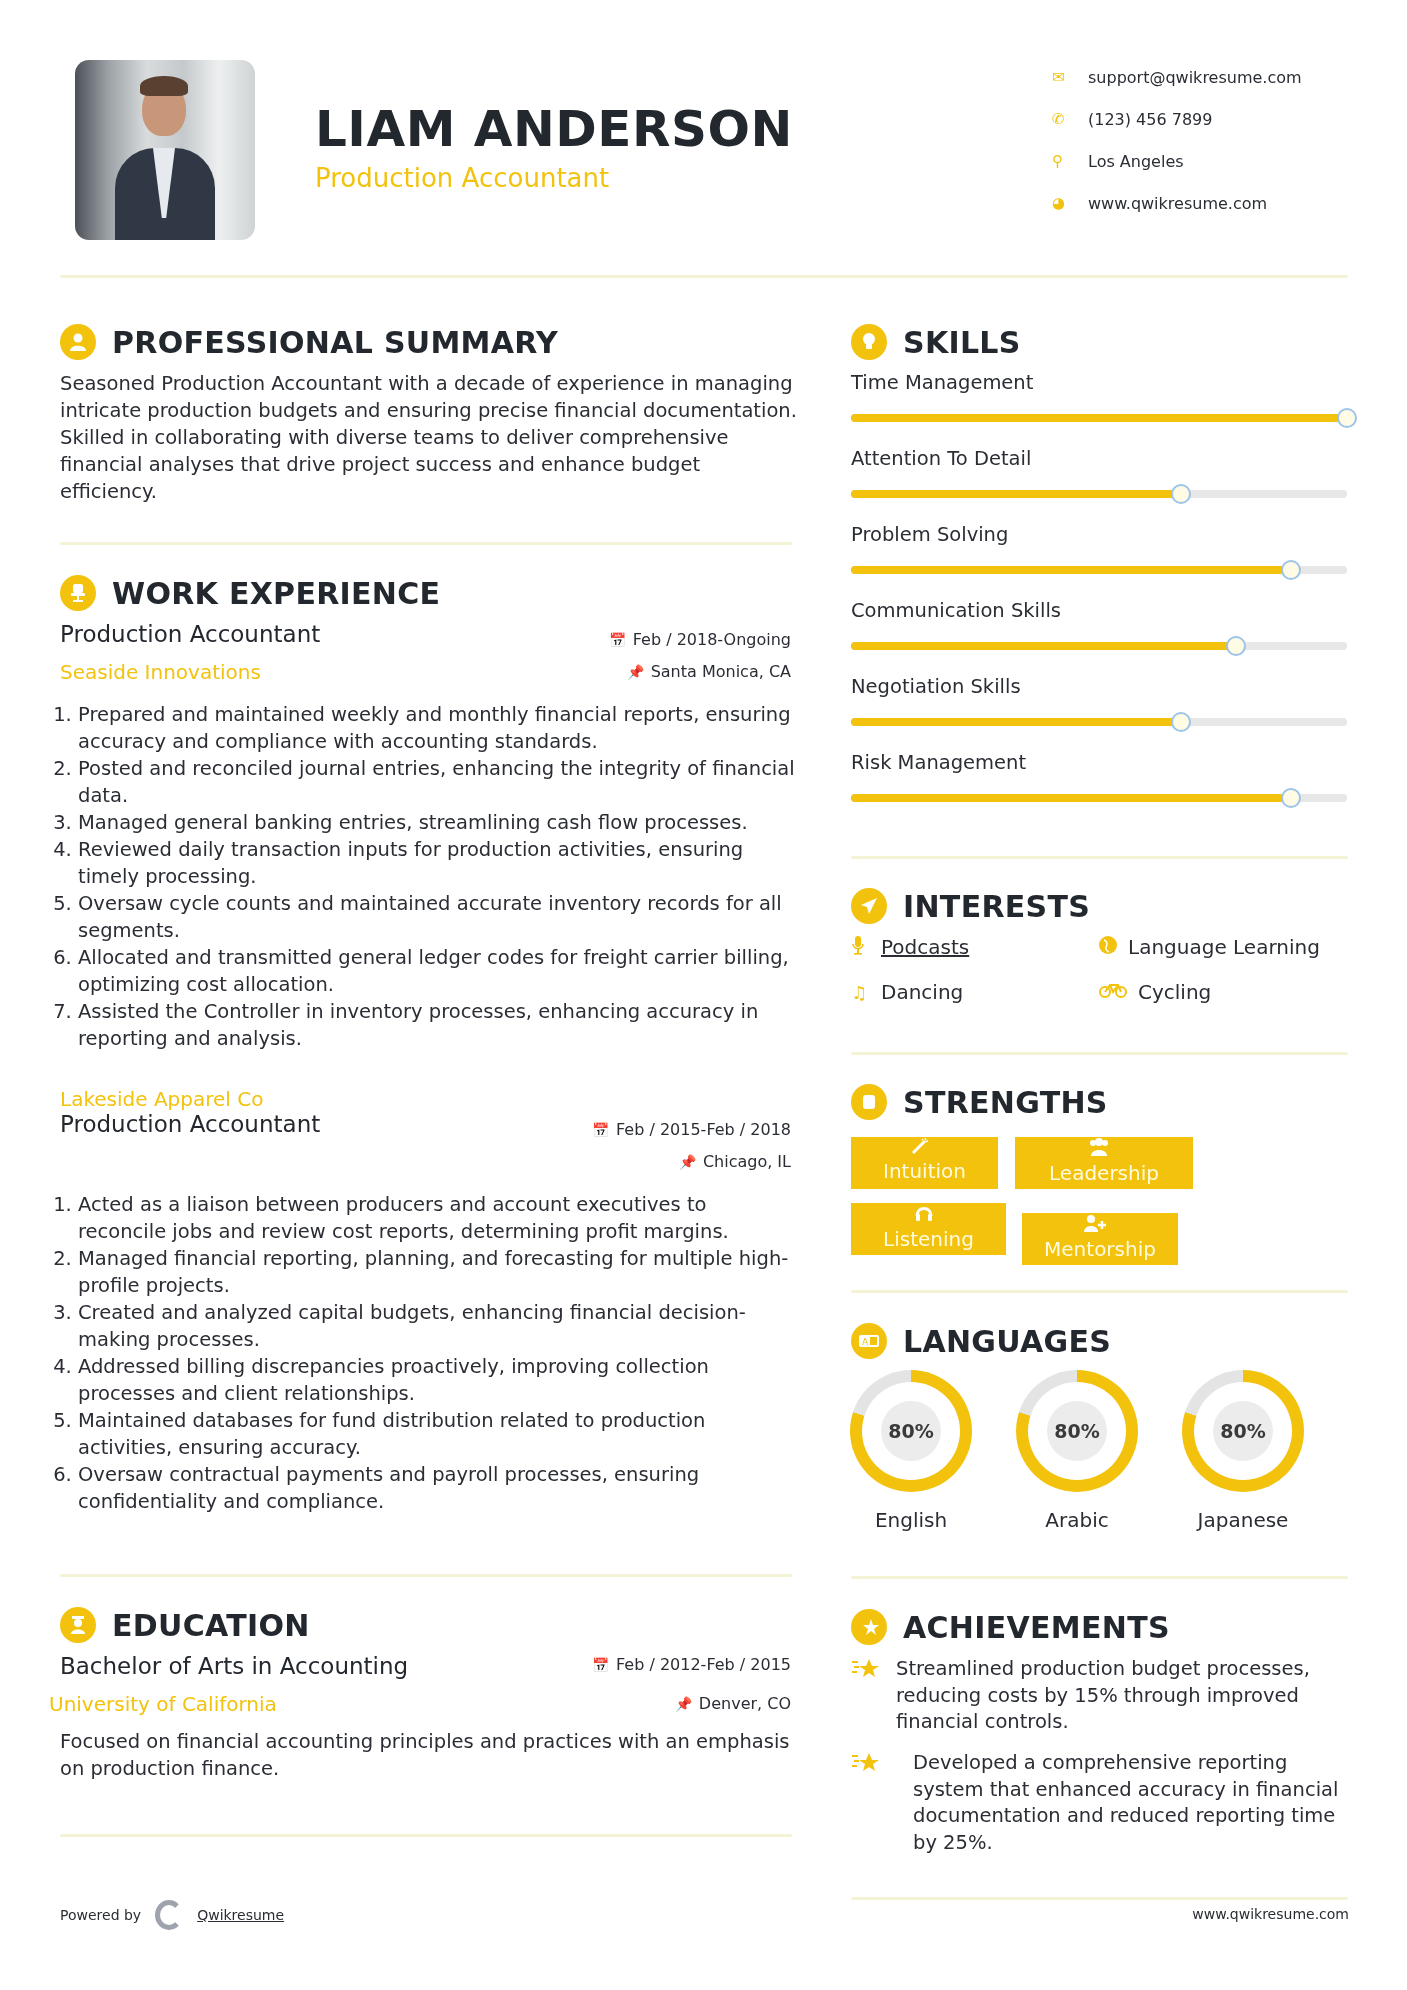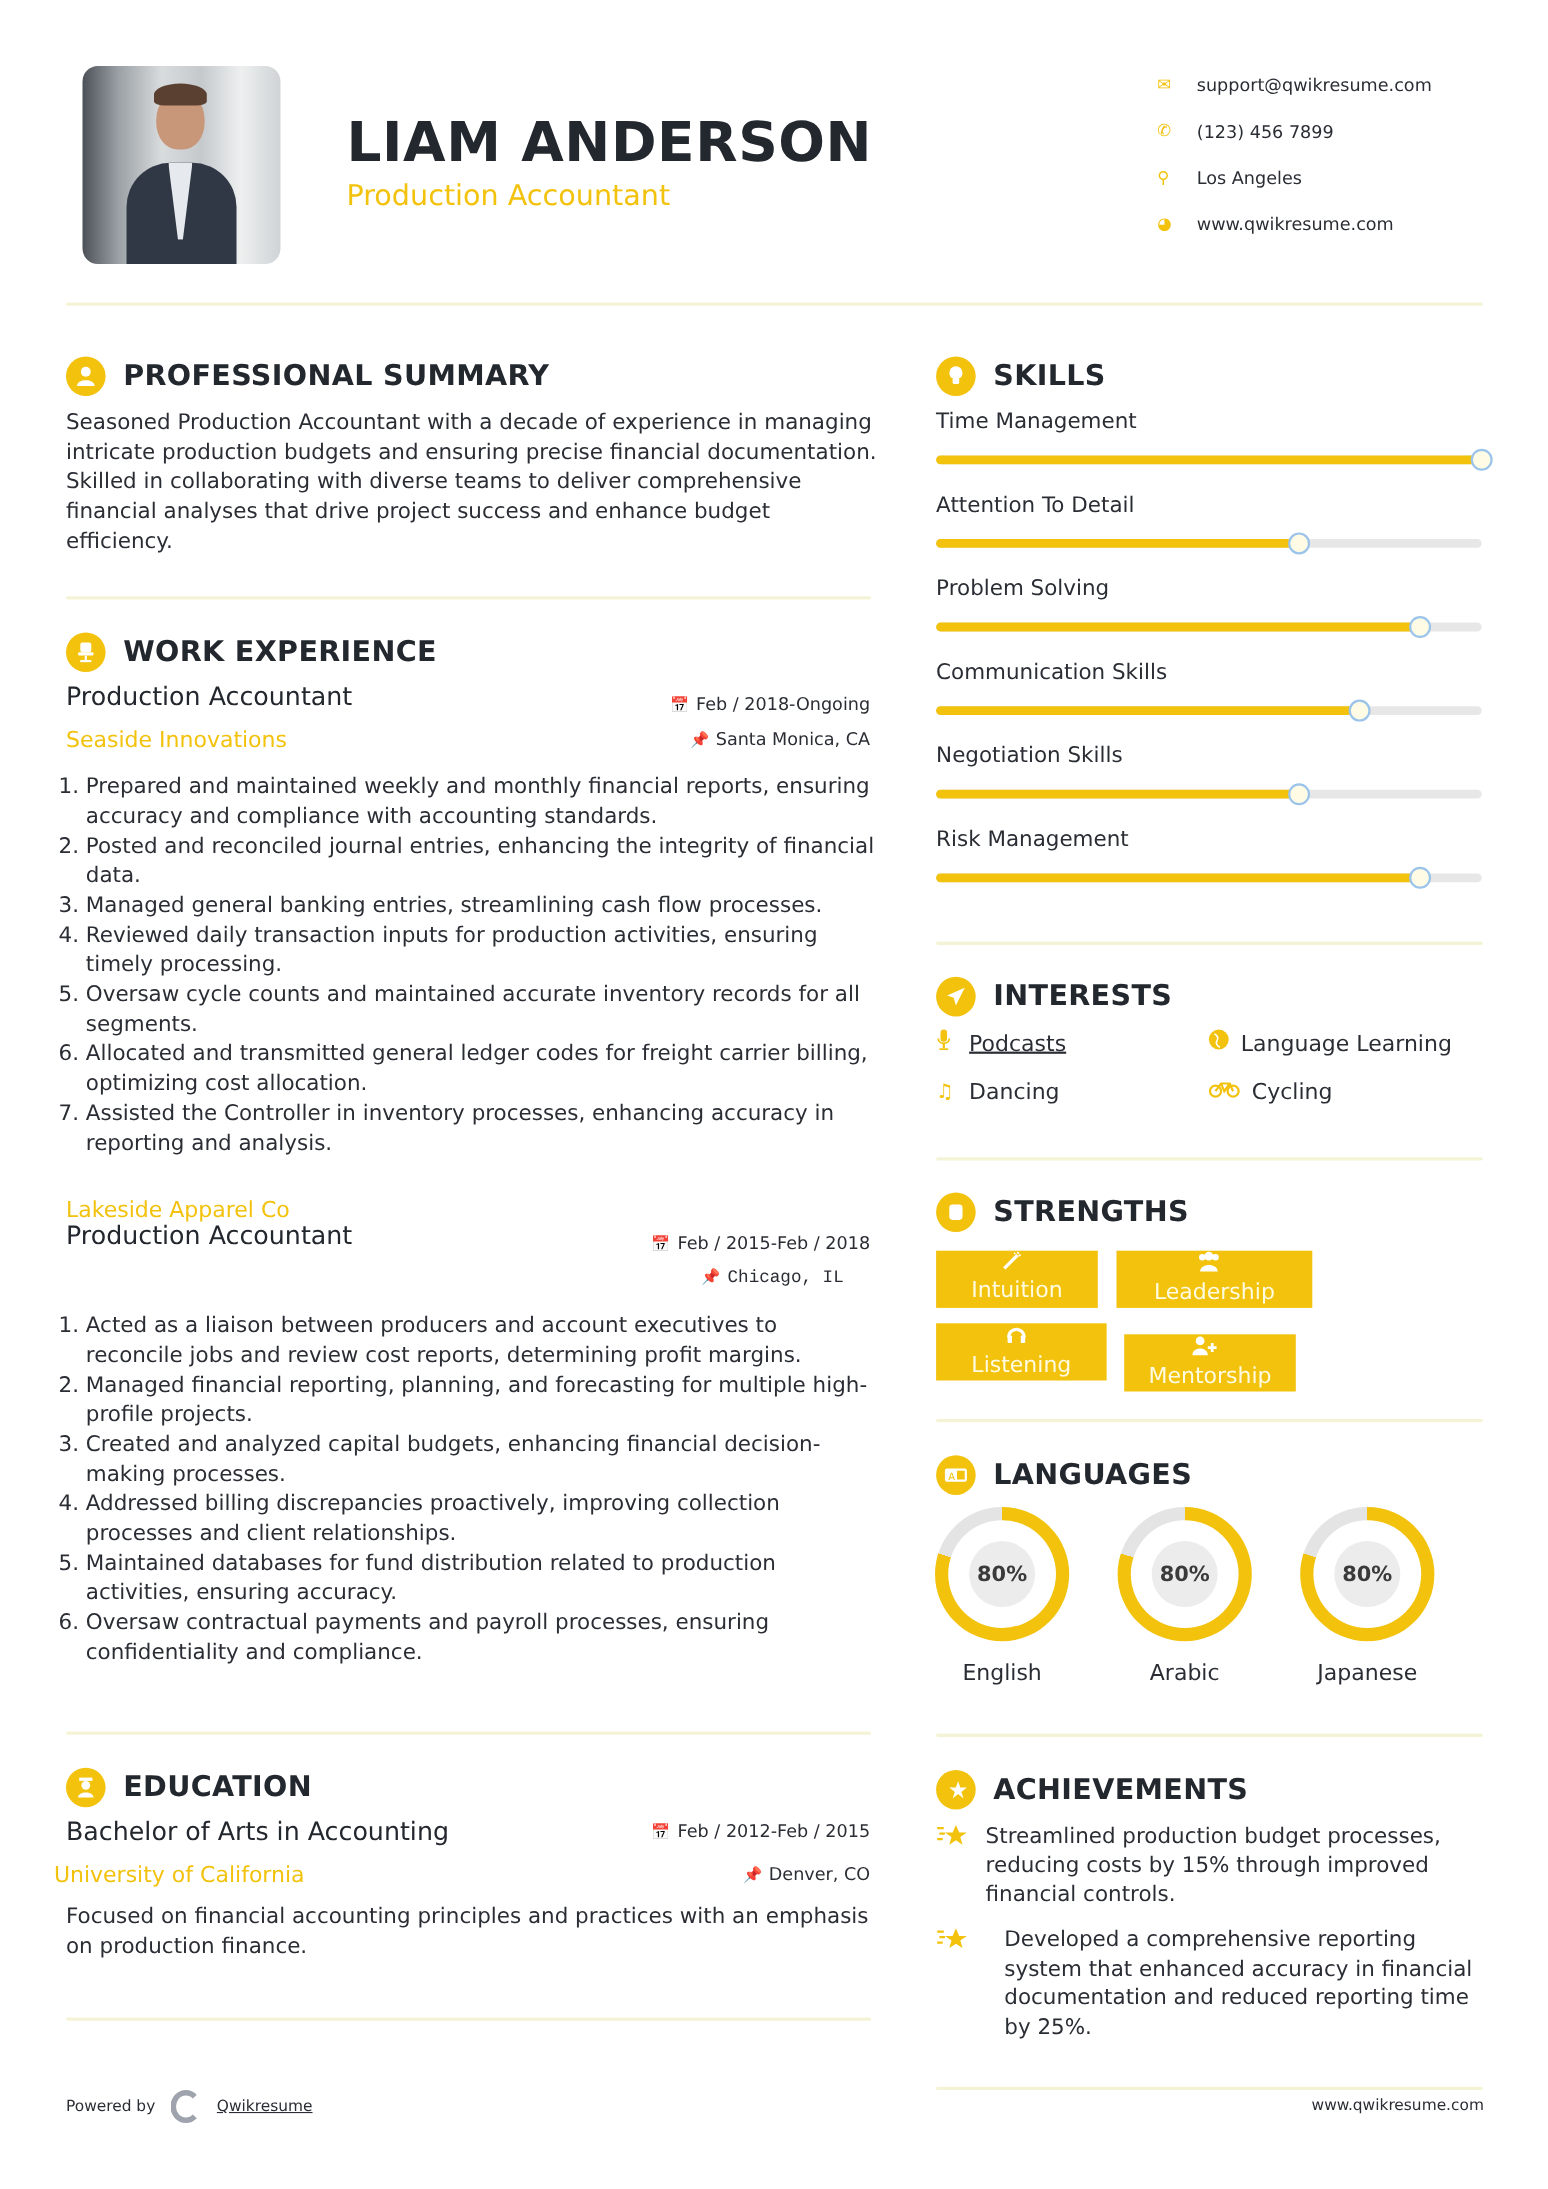--- a/index.html
+++ b/index.html
@@ -20,21 +20,21 @@
 
   .contacts { position: absolute; left: 1048px; top: 56px; }
   .contact { display: flex; align-items: center; height: 42px; font-size: 16px; color: #2a2d34; }
   .contact .ci { width: 40px; color: #f2c20d; font-size: 15px; text-align: left; padding-left: 4px; }
 
   .hr { position: absolute; height: 3px; background: #f5f3d6; border-radius: 2px; }
 
   
   .sec-head { position: absolute; display: flex; align-items: center; }
   .sec-icon { width: 36px; height: 36px; border-radius: 50%; background: #f2c20d; color: #fff; display: flex; align-items: center; justify-content: center; font-size: 18px; margin-right: 16px; }
-  .sec-title { font-size: 26px; font-weight: bold; color: #23272e; letter-spacing: 0.3px; }
+  .sec-title { font-size: 30px; font-weight: bold; color: #23272e; letter-spacing: 0.3px; }
 
   .para { position: absolute; font-size: 19.5px; line-height: 27px; color: #2a2d34; }
 
   .job-title { position: absolute; font-size: 23px; color: #23272e; }
   .company { position: absolute; font-size: 20px; color: #f2c20d; }
   .meta { position: absolute; font-size: 16px; color: #2a2d34; text-align: right; white-space: nowrap; }
   .meta .mi { color: #555; margin-right: 6px; font-size: 14px; }
 
   ol.bul { position: absolute; font-size: 19.5px; line-height: 27px; color: #2a2d34; padding-left: 18px; }
   ol.bul li { padding-left: 0; }
@@ -149,21 +149,21 @@
     <li>Oversaw cycle counts and maintained accurate inventory records for all segments.</li>
     <li>Allocated and transmitted general ledger codes for freight carrier billing, optimizing cost allocation.</li>
     <li>Assisted the Controller in inventory processes, enhancing accuracy in reporting and analysis.</li>
   </ol>
 
   <div class="job-title" style="left:60px; top:1111px;">Production Accountant</div>
   <div class="meta" style="right:616px; top:1120px;">
     <span class="mi">📅</span><span>Feb / 2015-Feb / 2018</span>
   </div>
   <div class="company" style="left:60px; top:1087px;">Lakeside Apparel Co</div>
-  <div class="meta" style="right:640px; top:1152px;font-family:Liberation Mono, monospace;">
+  <div class="meta" style="right:616px; top:1152px;">
     <span class="mi">📌</span><span>Chicago, IL</span>
   </div>
   <ol class="bul" style="left:60px; top:1191px; width:740px;">
     <li>Acted as a liaison between producers and account executives to reconcile jobs and review cost reports, determining profit margins.</li>
     <li>Managed financial reporting, planning, and forecasting for multiple high-profile projects.</li>
     <li>Created and analyzed capital budgets, enhancing financial decision-making processes.</li>
     <li>Addressed billing discrepancies proactively, improving collection processes and client relationships.</li>
     <li>Maintained databases for fund distribution related to production activities, ensuring accuracy.</li>
     <li>Oversaw contractual payments and payroll processes, ensuring confidentiality and compliance.</li>
   </ol>

